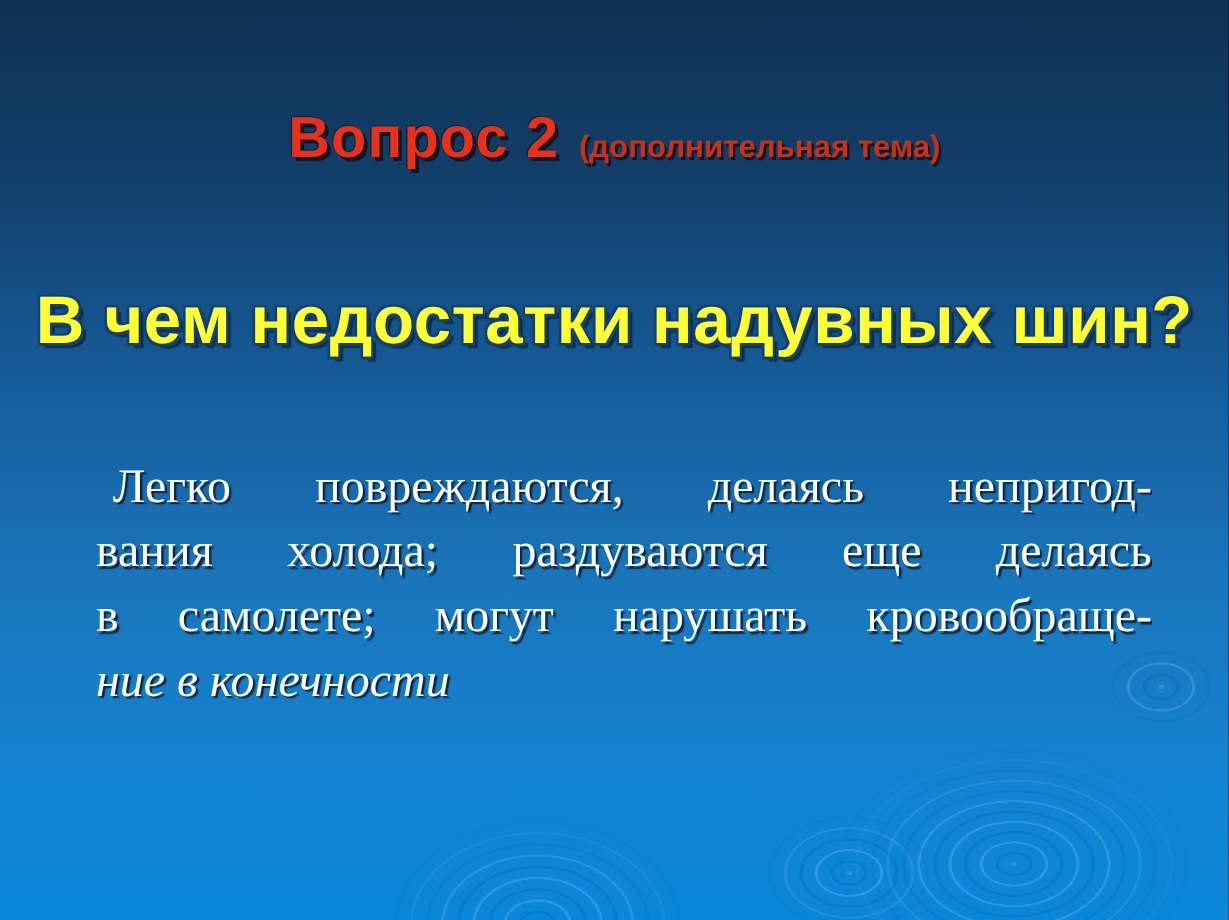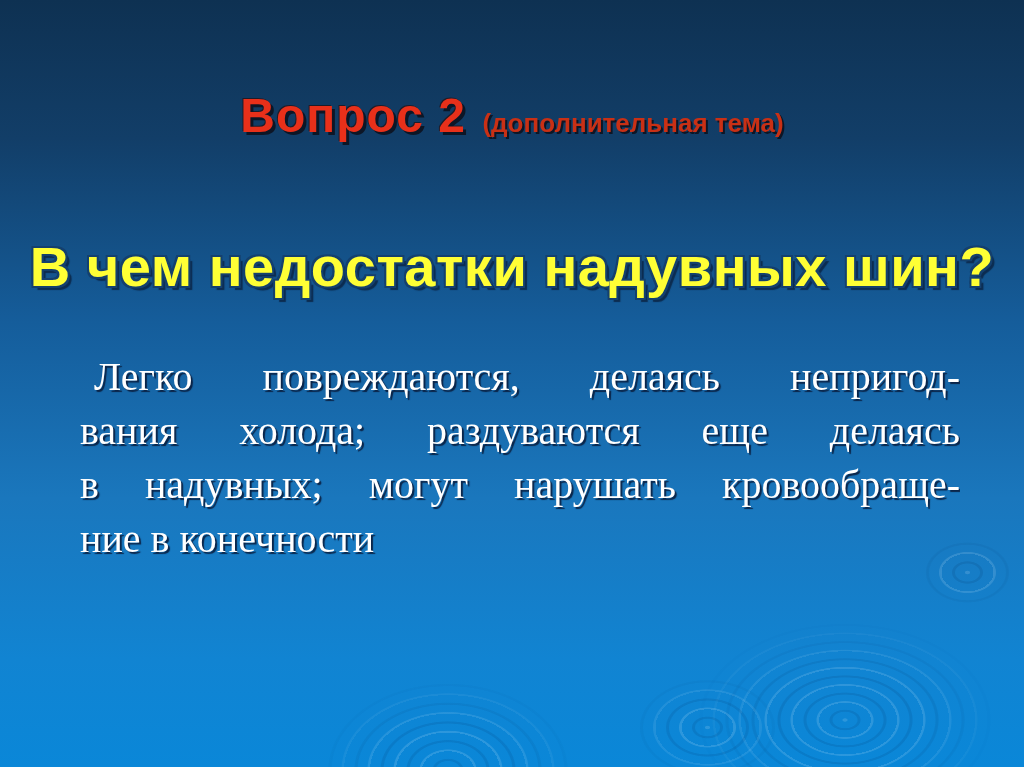--- a/index.html
+++ b/index.html
@@ -95,22 +95,22 @@
     color: var(--body-white, #ffffff);
     text-shadow: 2px 2px 1px rgba(8, 25, 55, 0.85);
   }
   .body-line {
     line-height: 54px;
     height: 54px;
     text-align: justify;
     text-align-last: justify;
     overflow: hidden;
   }
-  .body-line.first { text-indent: 14px; }
-  .body-line.last  { text-align-last: left; }
+  .body-line.first { text-indent: 14px; margin-top: 28px; }
+  .body-line.last  { text-align-last: left; font-style: italic; }
 </style>
 </head>
 <body>
 
 <div class="slide">
 
   <div class="ripple ripple-large"></div>
   <div class="ripple ripple-medium"></div>
   <div class="ripple ripple-small"></div>
   <div class="ripple ripple-bottom"></div>
@@ -118,17 +118,17 @@
   <div class="title-line">
     <span class="title-main">Вопрос 2</span>
     <span class="title-suffix">(дополнительная тема)</span>
   </div>
 
   <div class="question">В чем недостатки надувных шин?</div>
 
   <div class="body-text">
     <div class="body-line first">Легко повреждаются, делаясь непригод-</div>
     <div class="body-line">вания холода; раздуваются еще делаясь</div>
-    <div class="body-line">в надувных; могут нарушать кровообраще-</div>
+    <div class="body-line">в самолете; могут нарушать кровообраще-</div>
     <div class="body-line last">ние в конечности</div>
   </div>
 
 </div>
 
 </body></html>

